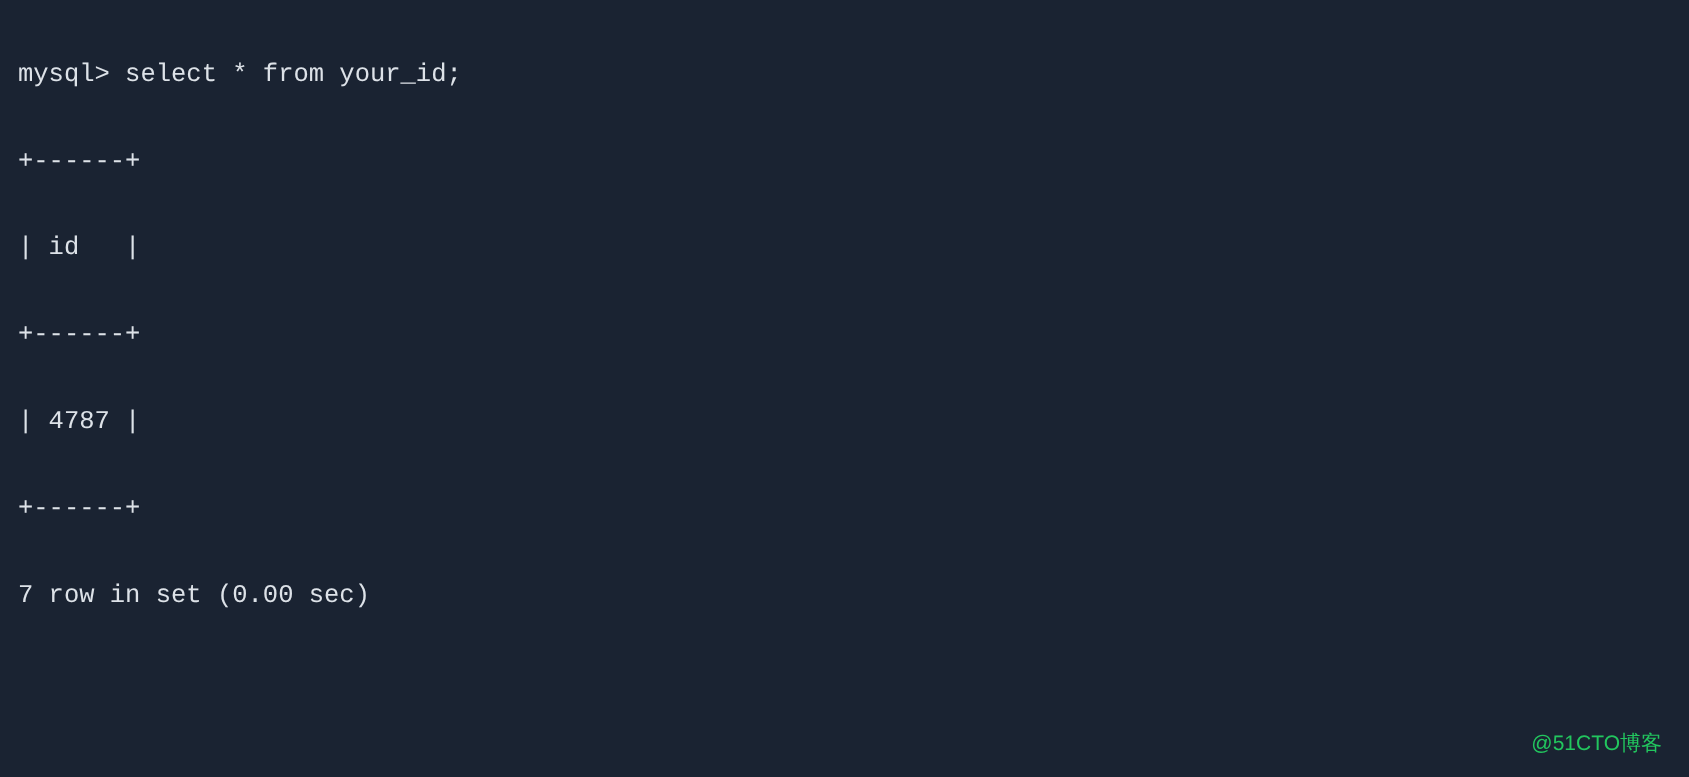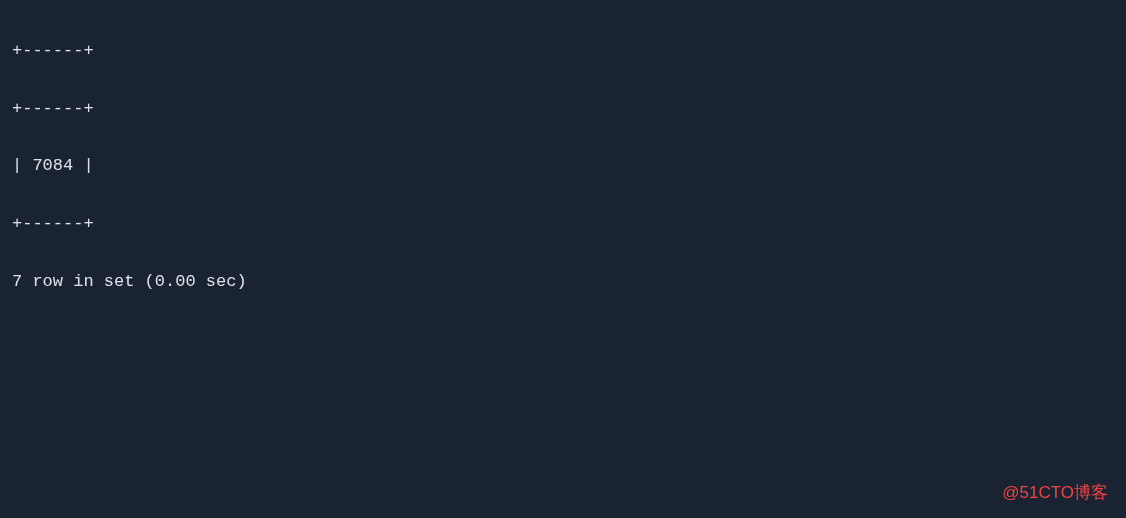--- a/index.html
+++ b/index.html
@@ -21,32 +21,34 @@
       font-weight: 500;
     }
     .terminal-content {
       white-space: pre;
       color: #dde2e8;
     }
     .watermark {
       position: absolute;
       bottom: 10px;
       right: 18px;
-      color: #ef4444;
-      font-size: 17px;
+      color: #22c55e;
+      font-size: 14px;
       font-family: sans-serif;
     }
   </style>
 </head>
 <body>
 
 <div class="terminal-content">
+<div>mysql&gt; select * from your_id;</div>
 <div>+------+</div>
+<div>| id   |</div>
 <div>+------+</div>
-<div>| 7084 |</div>
+<div>| 4787 |</div>
 <div>+------+</div>
 <div>7 row in set (0.00 sec)</div>
 <div></div>
 
 
 
 
 
 
 </div>

